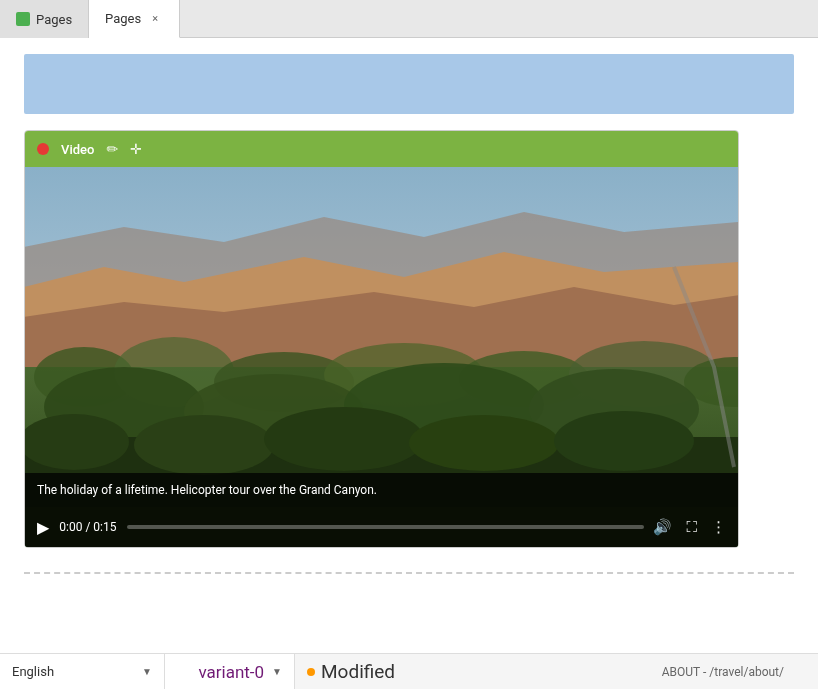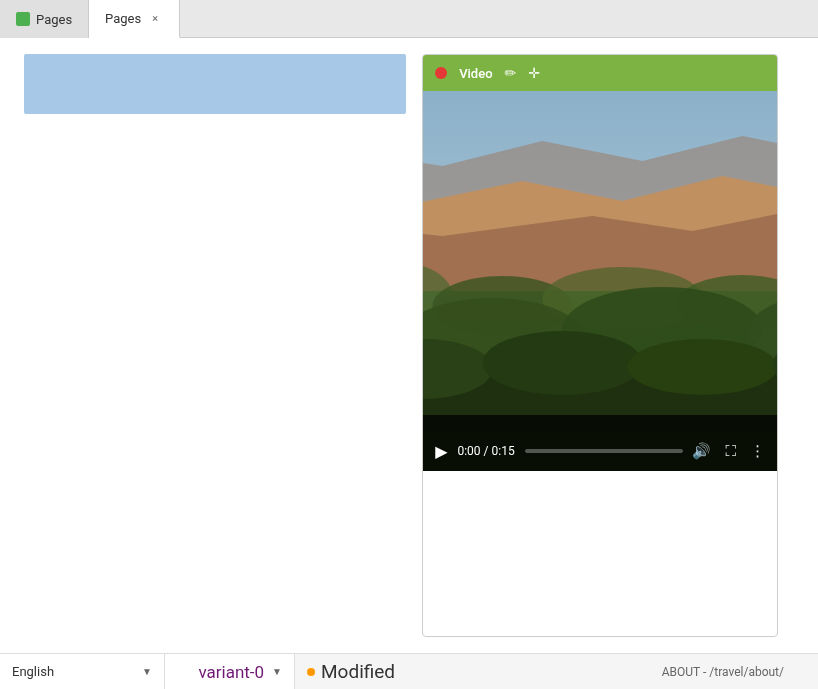--- a/index.html
+++ b/index.html
@@ -68,20 +68,21 @@
       width: 16px;
       background: #e8e8e8;
     }
 
     
     .main-content {
       flex: 1;
       overflow-y: auto;
       background: #fff;
       display: flex;
+      flex-direction: column;
       padding: 16px 24px;
       gap: 16px;
     }
 
     
     .blue-band {
       background: #a8c8e8;
       height: 60px;
       border-radius: 2px;
       width: 100%;
@@ -355,20 +356,21 @@
         <ellipse cx="180" cy="278" rx="70" ry="30" fill="#2a4016" opacity="1"></ellipse>
         <ellipse cx="320" cy="272" rx="80" ry="32" fill="#243a12" opacity="1"></ellipse>
         <ellipse cx="460" cy="276" rx="75" ry="28" fill="#284010" opacity="1"></ellipse>
         <ellipse cx="600" cy="274" rx="70" ry="30" fill="#243c14" opacity="1"></ellipse>
 
         <path d="M650,100 Q670,150 690,200 Q700,250 710,300" stroke="#888" stroke-width="4" fill="none" opacity="0.5"></path>
       </svg>
 
       
       <div class="caption-area">
+        <div class="caption-text">The holiday of a lifetime. Helicopter tour over the Grand Canyon.</div>
       </div>
 
       
       <div class="video-controls">
         <span class="play-btn">▶</span>
         <span class="time-display">0:00 / 0:15</span>
         <div class="progress-bar-wrapper">
           <div class="progress-bar-fill"></div>
         </div>
         <div class="control-icons">

